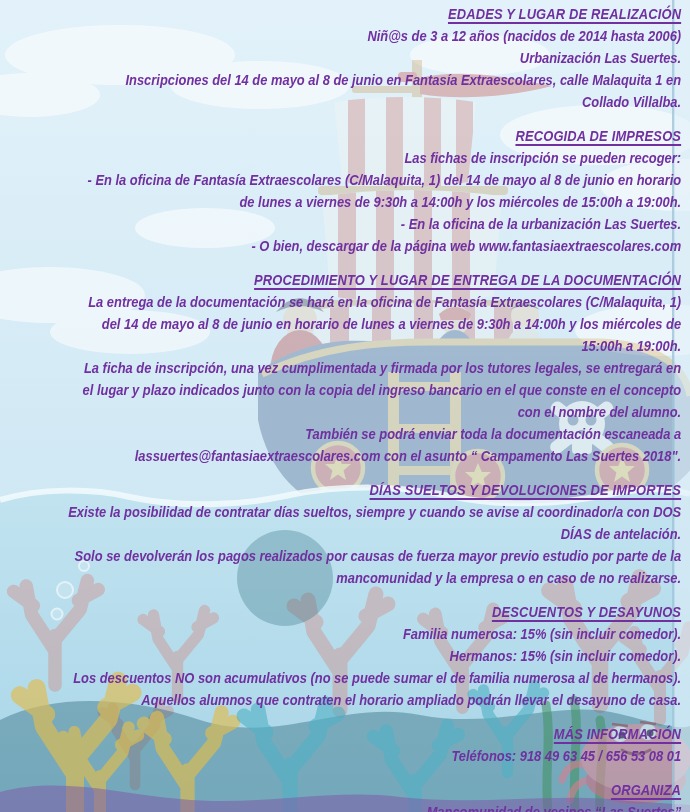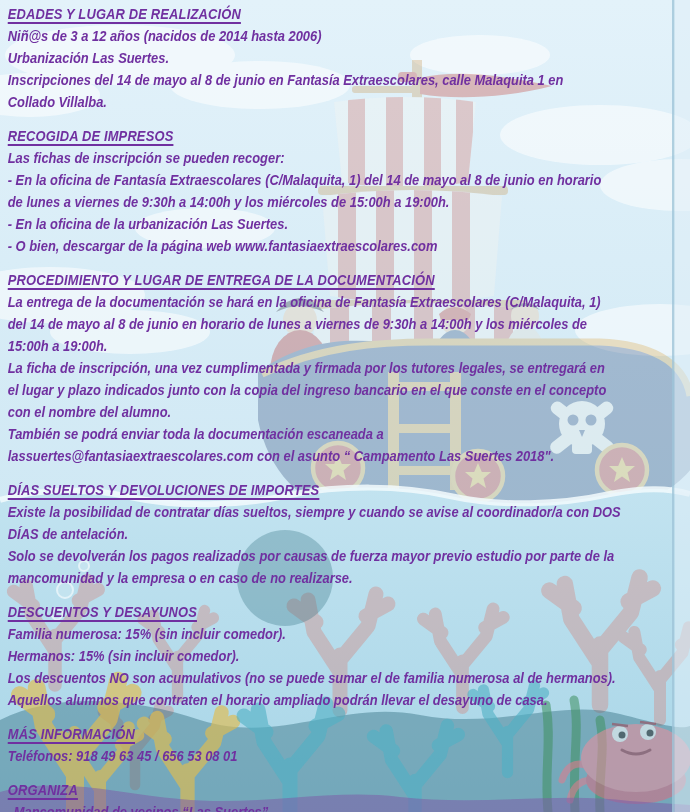--- a/index.html
+++ b/index.html
@@ -3,20 +3,21 @@
 <meta charset="utf-8">
 <style>
   html,body { margin:0; padding:0; }
   .page {
     position: relative;
     width: 690px;
     height: 812px;
     overflow: hidden;
     background: #d9edf7;
     font-family: "Liberation Sans", "DejaVu Sans", sans-serif;
+    text-align: right;
   }
   .bg {
     position: absolute;
     inset: 0;
     width: 690px;
     height: 812px;
   }
   .content {
     position: absolute;
     top: 0; left: 0;

